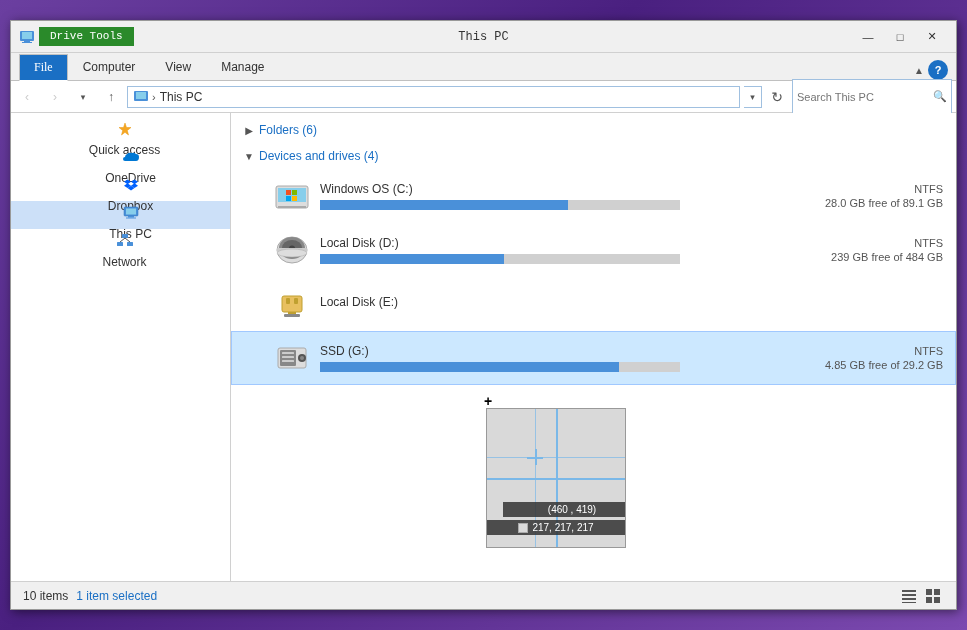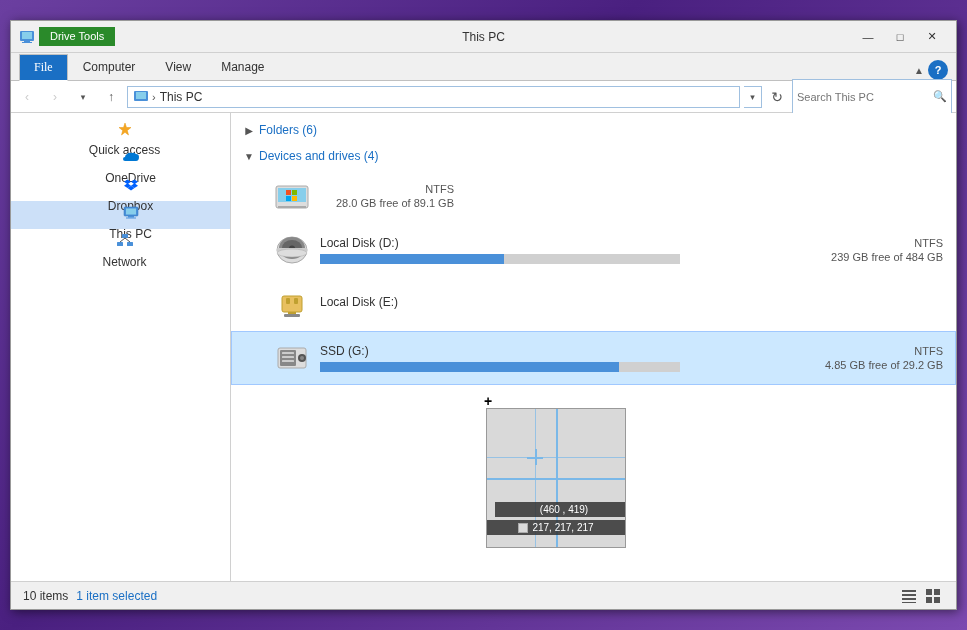--- a/index.html
+++ b/index.html
@@ -31,20 +31,21 @@
       align-items: center;
       border-bottom: 1px solid #d0d0d0;
       padding: 0 8px;
       position: relative;
     }
     .title-bar-left {
       display: flex;
       align-items: center;
       gap: 4px;
       flex: 1;
+      font-family: Liberation Mono, monospace;
     }
     .title-bar-title {
       position: absolute;
       left: 50%;
       transform: translateX(-50%);
       font-size: 12px;
       color: #333;
     }
     .title-bar-controls {
       display: flex;
@@ -355,21 +356,21 @@
       position: absolute;
       left: 50%;
       top: 0;
       width: 2px;
       height: 100%;
       background: #7ab8e8;
     }
     .preview-coords {
       position: absolute;
       bottom: 30px;
-      left: 8px;
+      left: 16px;
       width: 100%;
       background: rgba(50,50,50,0.85);
       color: white;
       font-size: 10px;
       text-align: center;
       padding: 2px 0;
     }
     .preview-color {
       position: absolute;
       bottom: 12px;
@@ -548,20 +549,26 @@
             <rect x="2" y="6" width="32" height="22" rx="2" fill="#ddd" stroke="#aaa" stroke-width="1"></rect>
             <rect x="4" y="8" width="28" height="14" fill="#87ceeb"></rect>
 
             <rect x="12" y="10" width="5" height="5" fill="#f25022"></rect>
             <rect x="18" y="10" width="5" height="5" fill="#7fba00"></rect>
             <rect x="12" y="16" width="5" height="5" fill="#00a4ef"></rect>
             <rect x="18" y="16" width="5" height="5" fill="#ffb900"></rect>
             <rect x="4" y="26" width="28" height="2" fill="#aaa"></rect>
           </svg>
         </div>
+        <div class="drive-info">
+          <div class="drive-name">Windows OS (C:)</div>
+          <div class="progress-bar-container">
+            <div class="progress-bar-fill" style="width:69%;"></div>
+          </div>
+        </div>
         <div class="drive-meta">
           <div class="drive-fs">NTFS</div>
           <div class="drive-space">28.0 GB free of 89.1 GB</div>
         </div>
       </div>
 
       <div class="drive-item">
         <div class="drive-icon-container">
           <svg width="36" height="32" viewBox="0 0 36 32">
             <ellipse cx="18" cy="16" rx="15" ry="13" fill="#ddd" stroke="#aaa" stroke-width="1"></ellipse>

